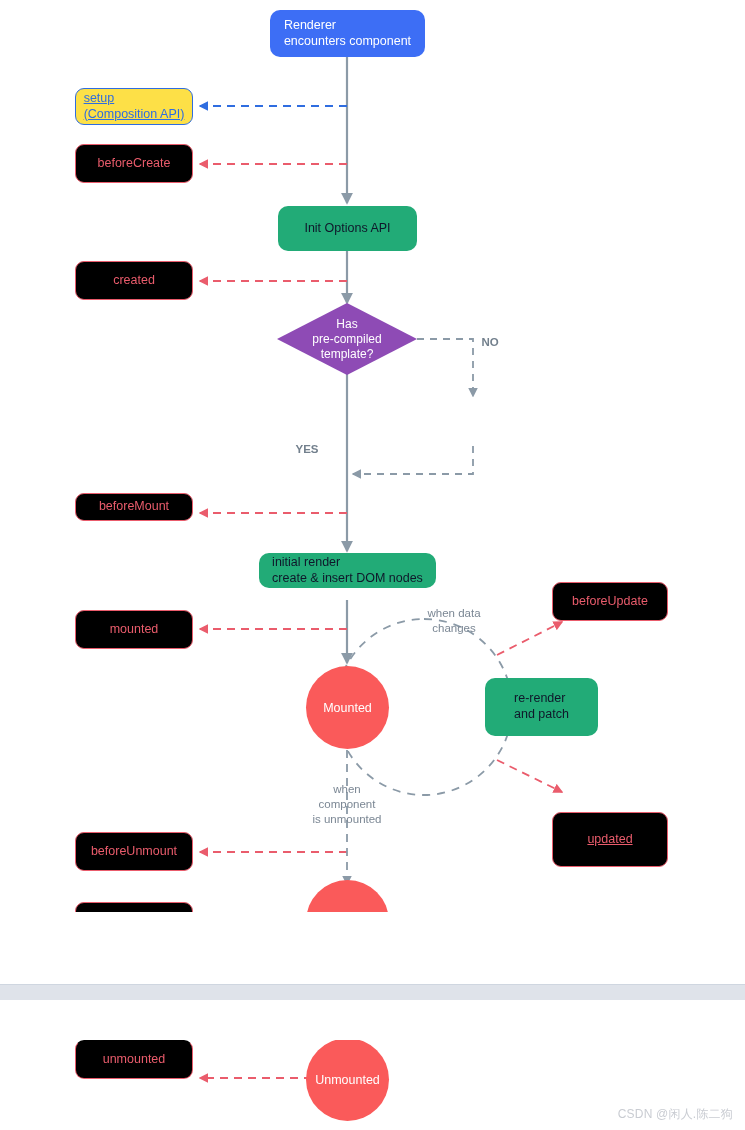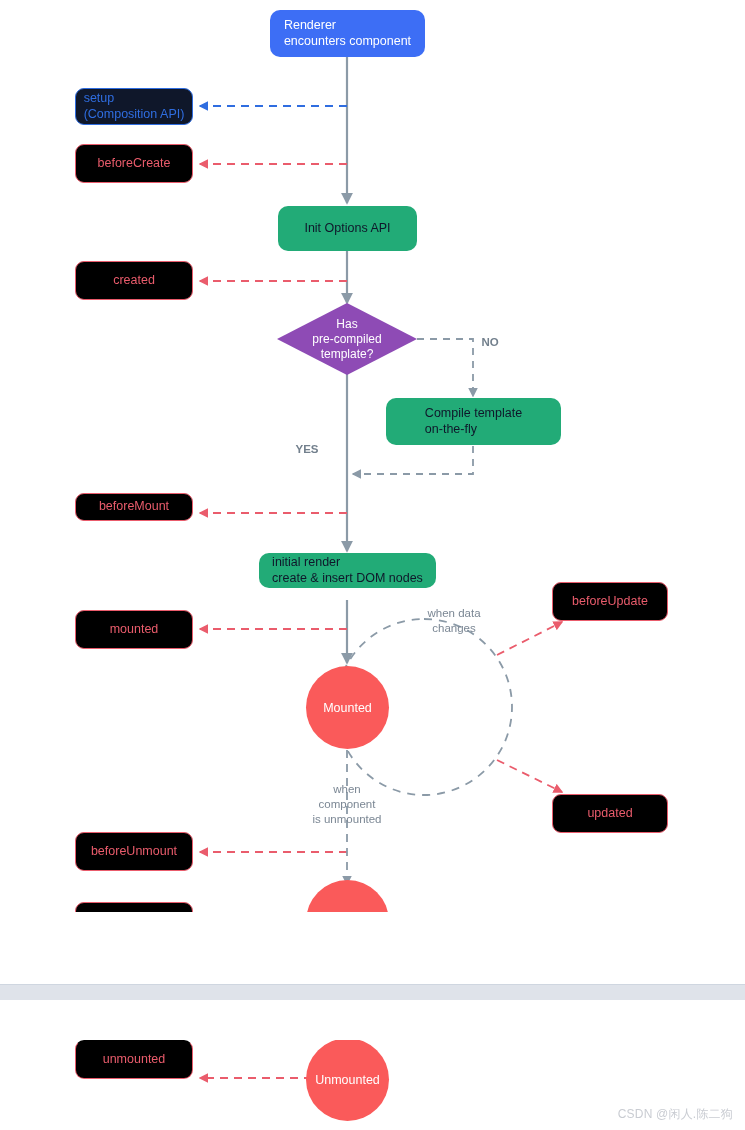--- a/index.html
+++ b/index.html
@@ -48,23 +48,24 @@
 
   
   .hook {
     background: #000000;
     border: 1.6px solid #ea5c6c;
     color: #ea5c6c;
     font-size: 12.5px;
     border-radius: 9px;
   }
   .hook-setup {
-    background: #0f172a;
+    background: #fde047;
     border: 1.6px solid #2f6de0;
     color: #2f6de0;
+    text-decoration: underline;
   }
 
   
   .proc {
     background: #22ab77;
     color: #0f172a;
     font-size: 12.5px;
     border-radius: 10px;
   }
   .start {
@@ -189,36 +190,36 @@
 
       <div class="node hook" style="left:75px; top:261px; width:118px; height:39px;">created</div>
 
       <div class="diamond-wrap" style="left:277px; top:303px; width:140px; height:72px;">
         <div class="diamond-shape"></div>
         <div class="diamond-label">Has
 pre-compiled
 template?</div>
       </div>
 
-      <div class="node proc" style="left:386px; top:398px; width:175px; height:47px;">Compile template
-on-the-fly</div>
 
       <div class="node hook" style="left:75px; top:493px; width:118px; height:28px;">beforeMount</div>
 
       <div class="node proc" style="left:259px; top:553px; width:177px; height:35px;">initial render
 create &amp; insert DOM nodes</div>
 
       <div class="node hook" style="left:75px; top:610px; width:118px; height:39px;">mounted</div>
 
       <div class="circle" style="left:306px; top:666px; width:83px; height:83px;">Mounted</div>
 
       <div class="node hook" style="left:552px; top:582px; width:116px; height:39px;">beforeUpdate</div>
 
-
-      <div class="node hook" style="left:552px; top:794px; width:116px; height:39px;">updated</div>
+      <div class="node proc" style="left:485px; top:678px; width:113px; height:58px;">re-render
+and patch</div>
+
+      <div class="node hook" style="left:552px; top:812px; width:116px; height:55px;text-decoration:underline;">updated</div>
 
       <div class="node hook" style="left:75px; top:832px; width:118px; height:39px;">beforeUnmount</div>
 
       <div class="node hook" style="left:75px; top:902px; width:118px; height:39px;">unmounted</div>
 
       <div class="circle" style="left:306px; top:880px; width:83px; height:83px;"></div>
 
       <div style="position:absolute; left:0; top:912px; width:745px; height:72px; background:#ffffff;"></div>
 
       <div class="edge-label bold" style="left:470px; top:335px; width:40px;">NO</div>

